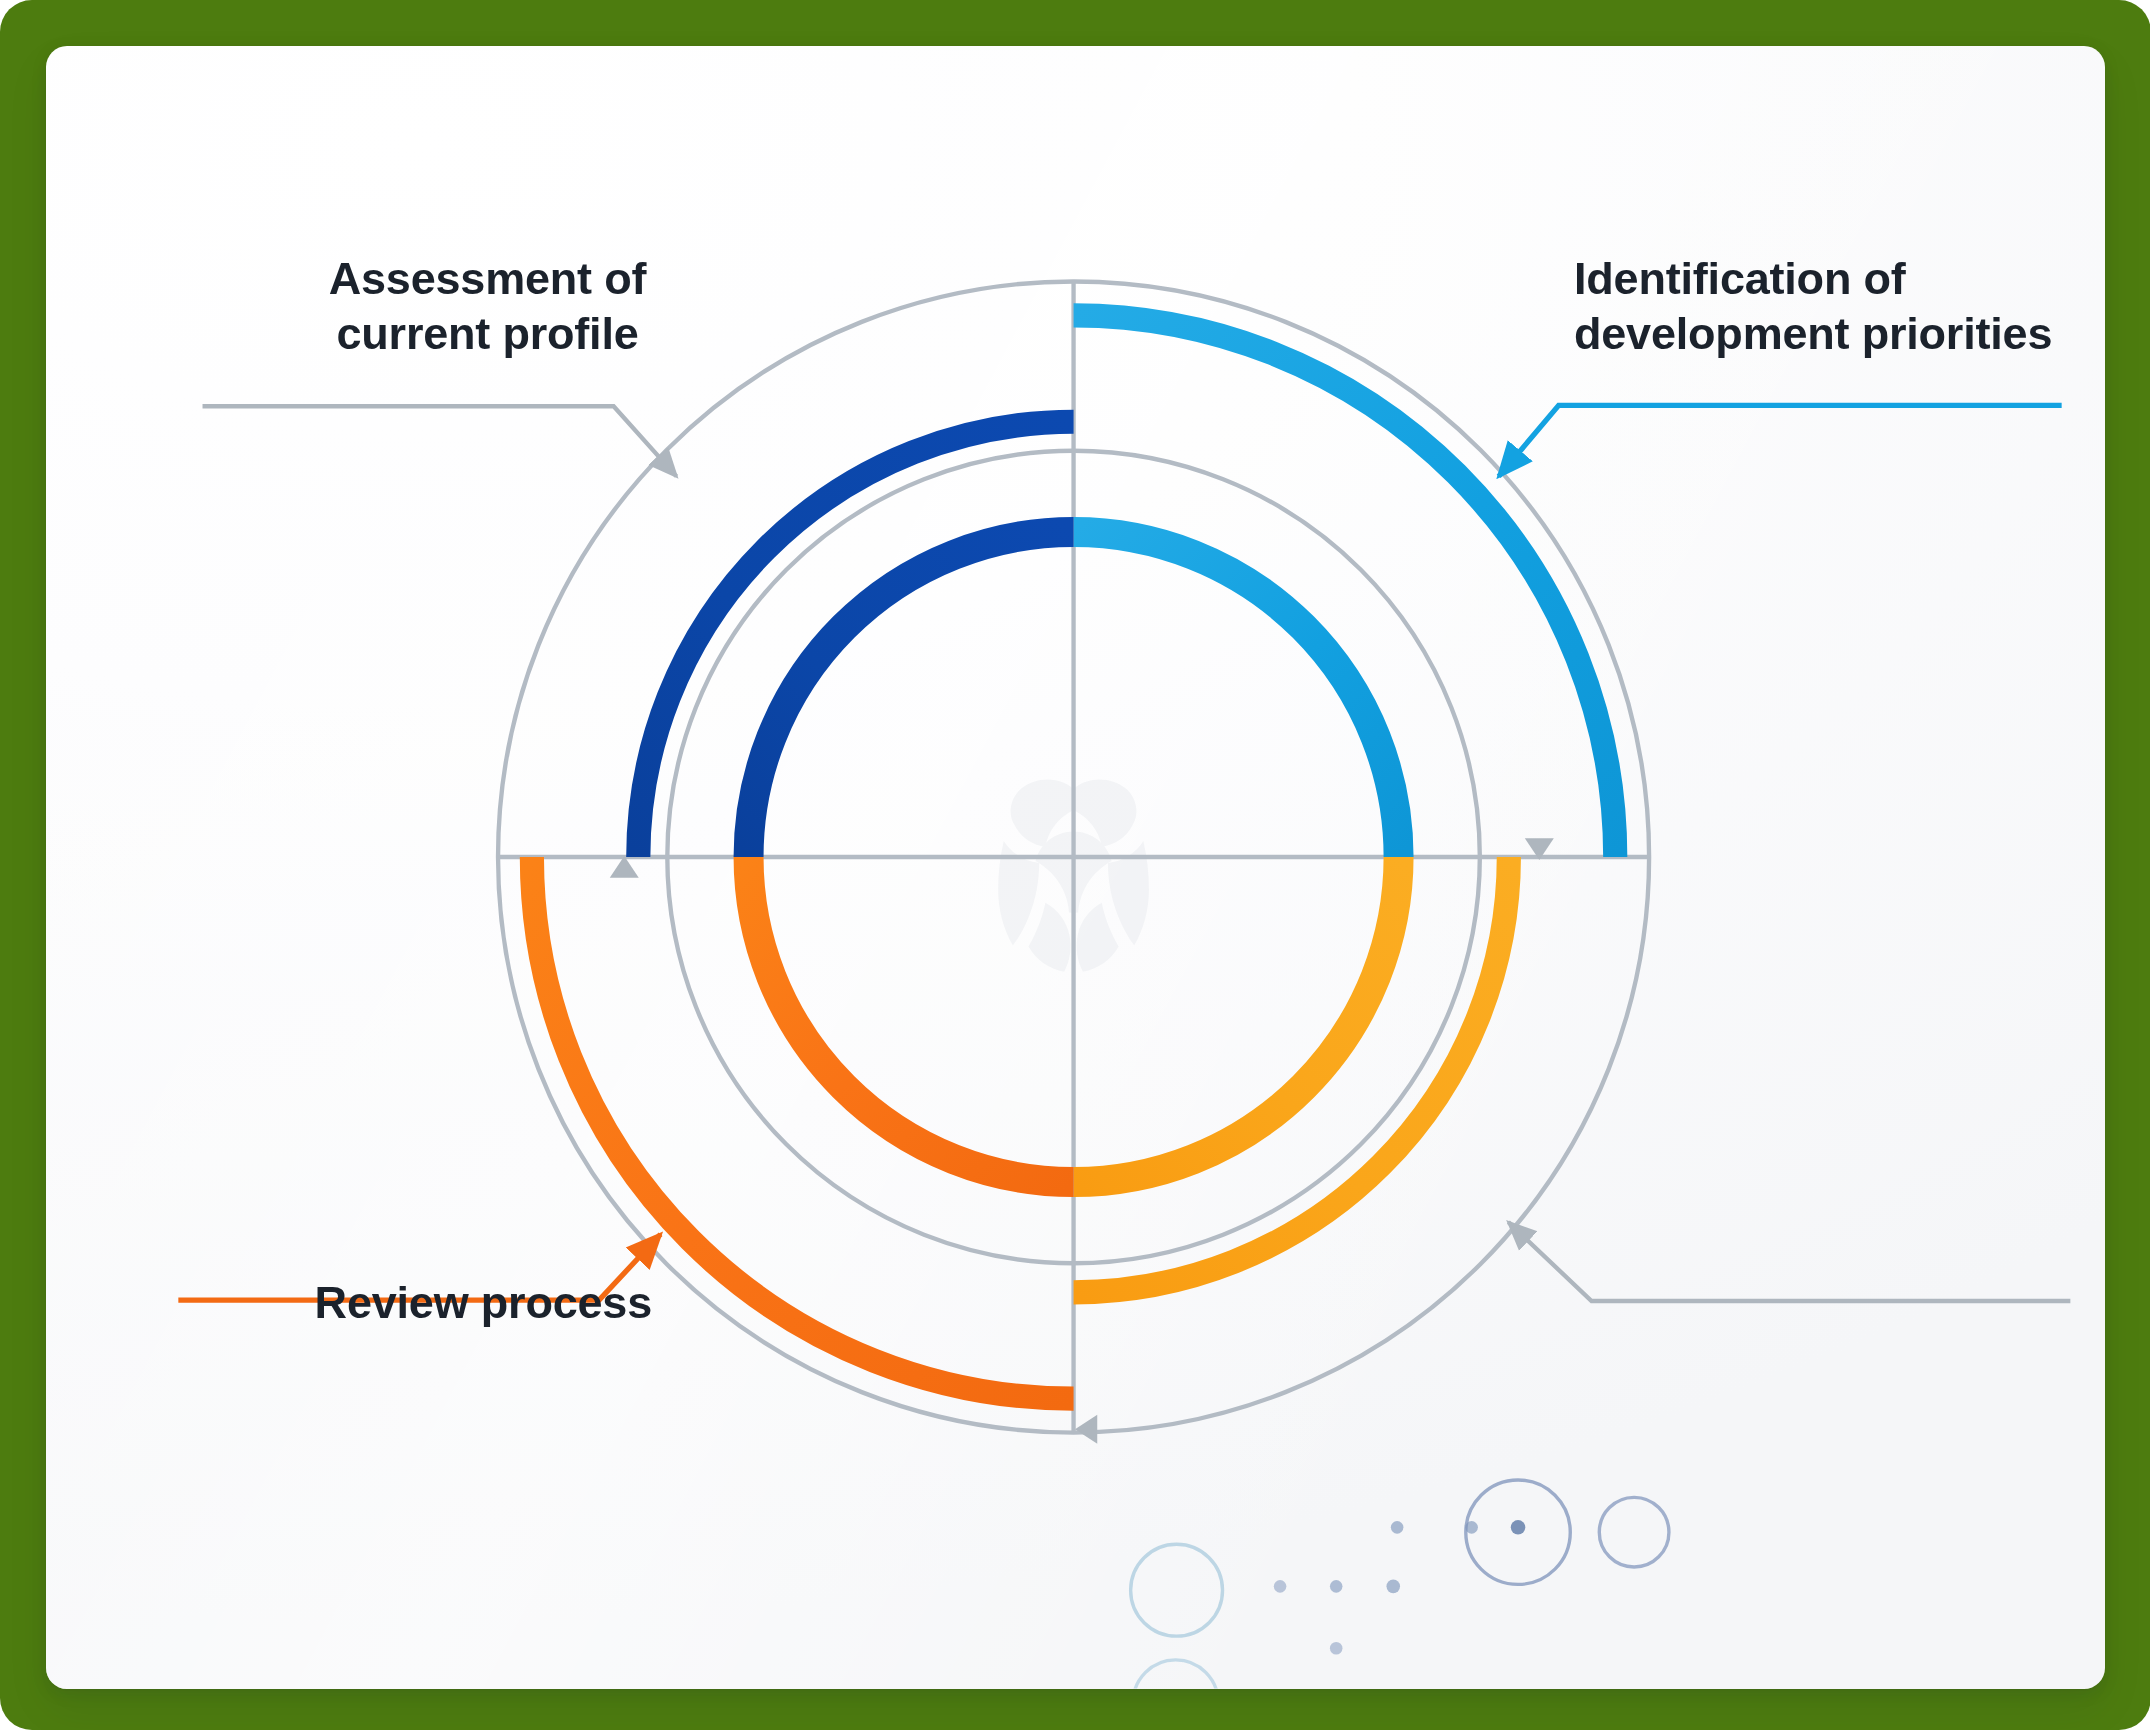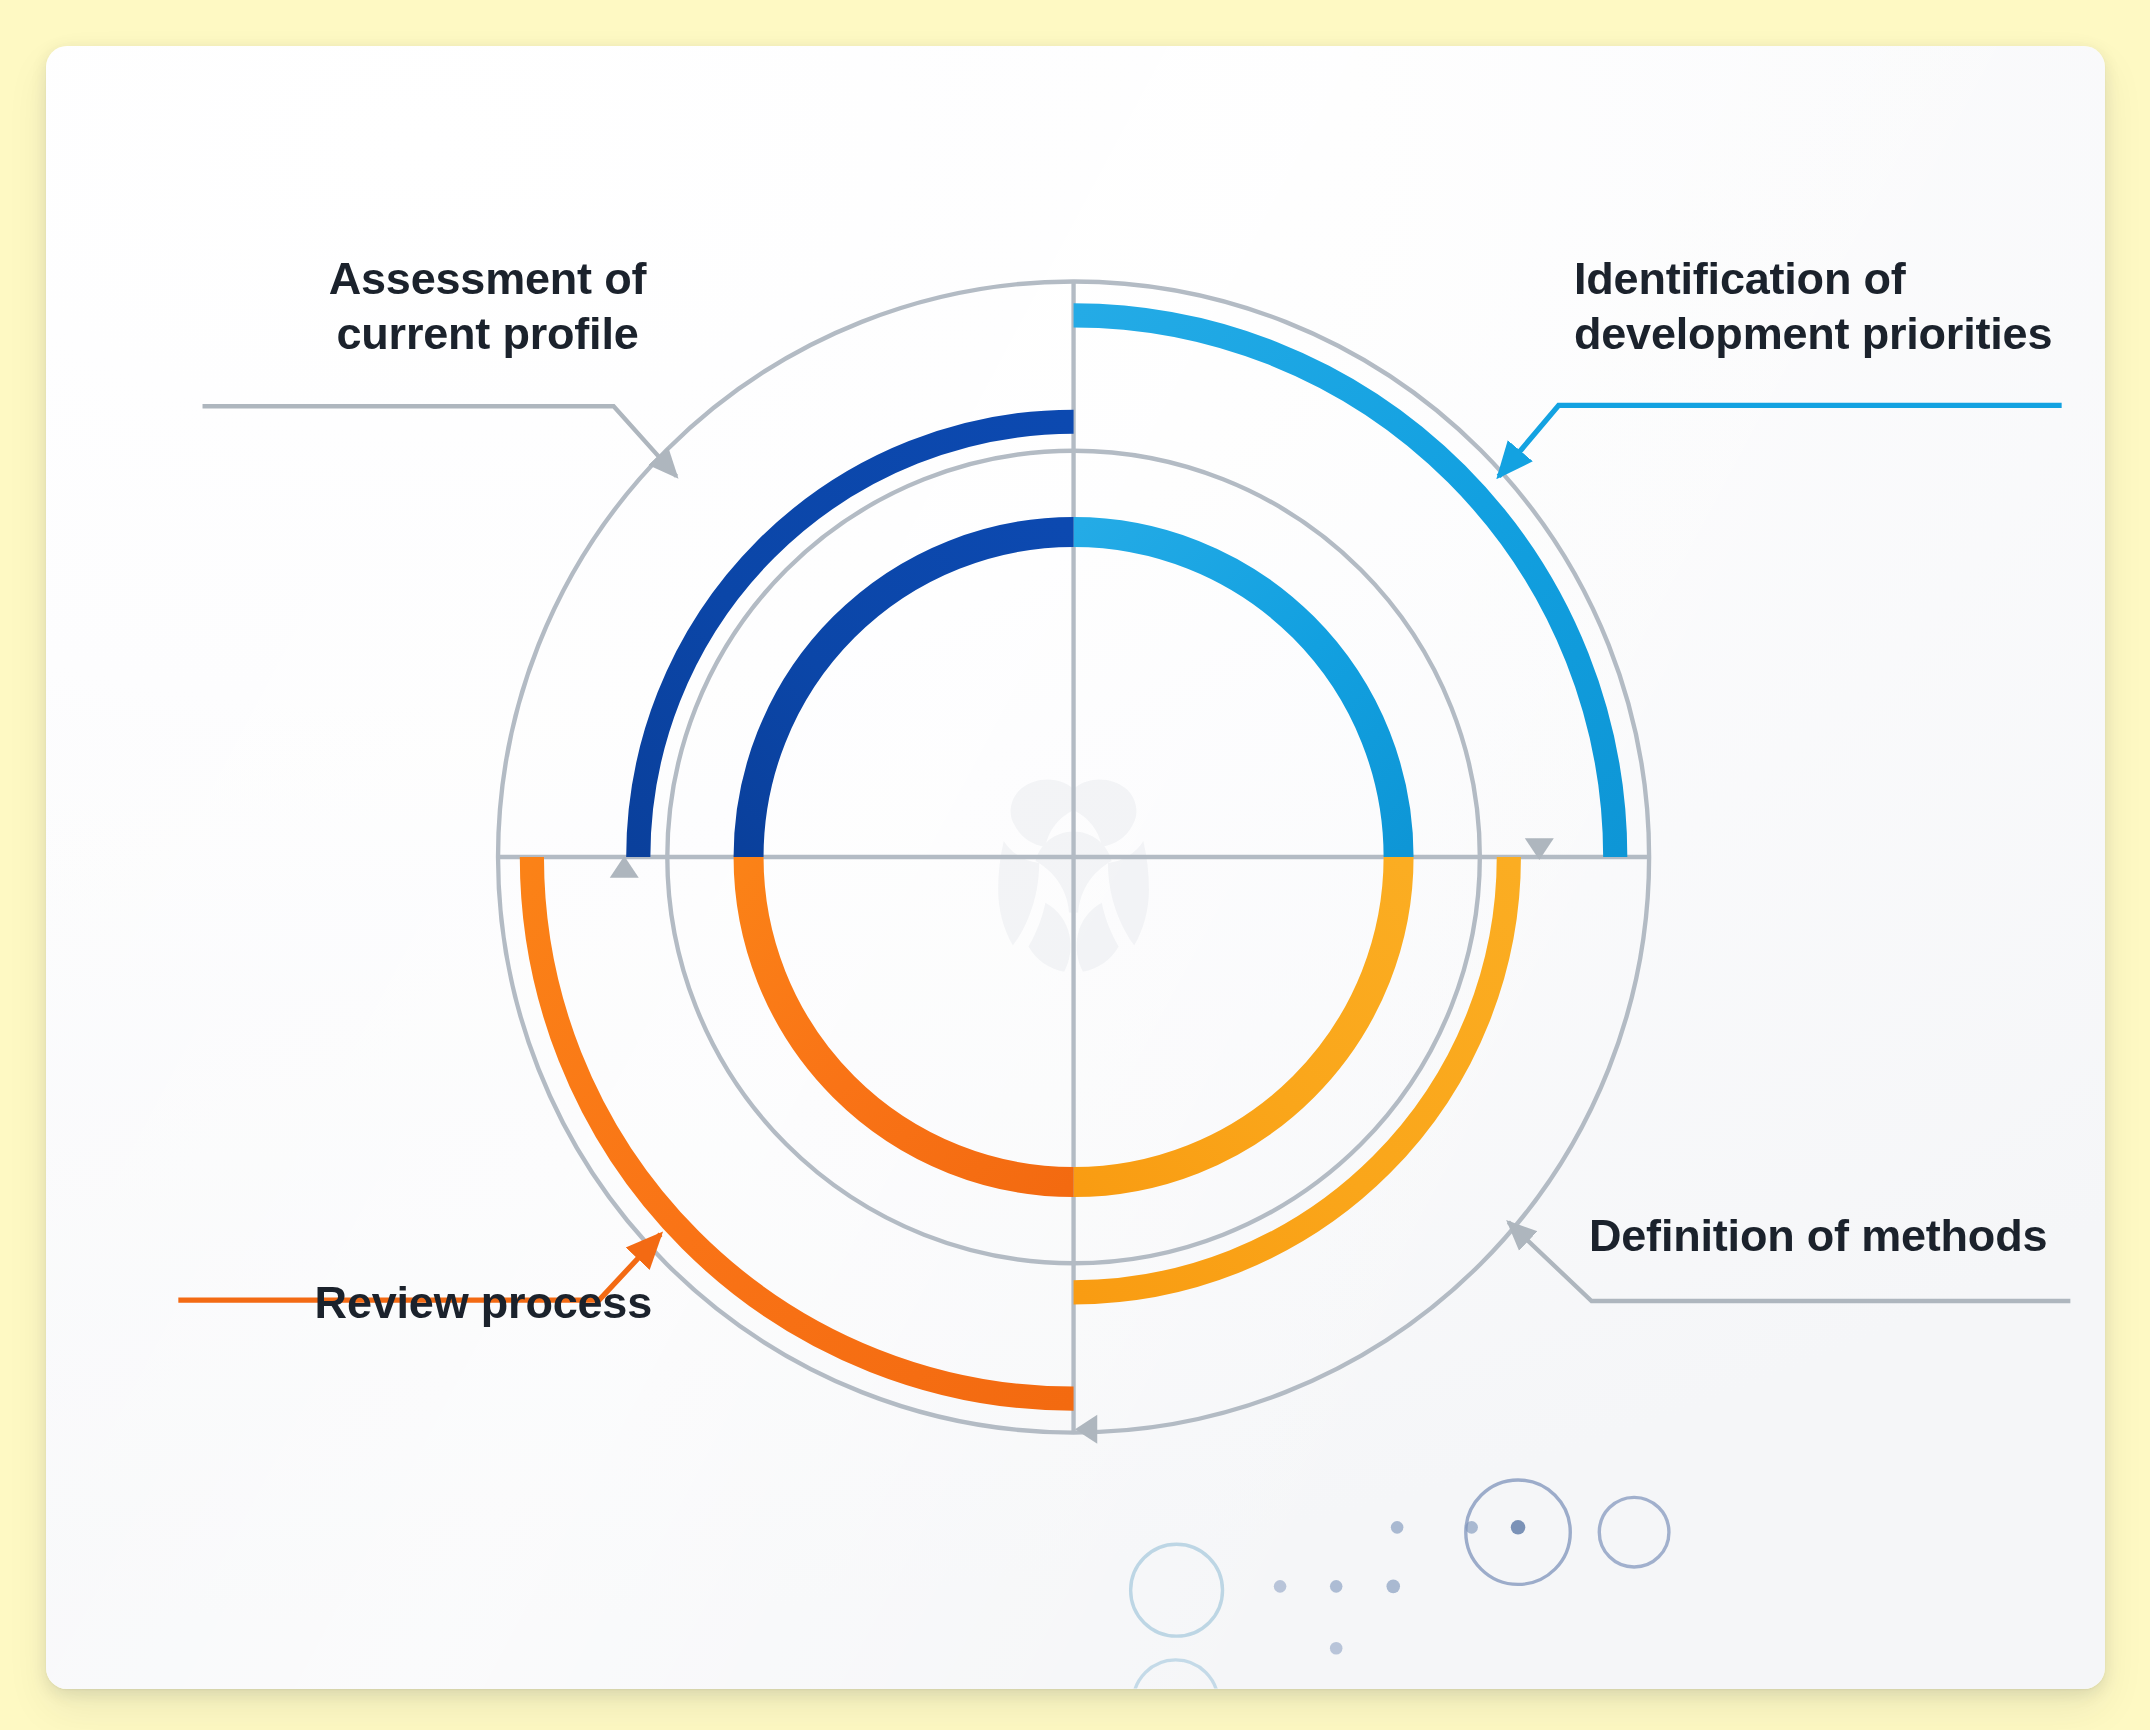--- a/index.html
+++ b/index.html
@@ -5,21 +5,22 @@
 <style>
   html,body{margin:0;padding:0;background:#ffffff;}
   body{
     width:2151px;height:1730px;
     font-family:"Liberation Sans", sans-serif;
     overflow:hidden;
   }
   #stage{
     position:relative;
     width:2151px;height:1730px;
-    background:#fef9c3;
+    background:#4d7c0f;
+    border-radius:32px;
   }
   #card{
     position:absolute;
     left:46px;top:46px;
     width:2059px;height:1643px;
     border-radius:21px;
     background:
       radial-gradient(120% 90% at 18% 6%, #ffffff 0%, #fdfdfe 38%, #f5f6f8 100%);
     box-shadow:
       0 4.8px 16.4px rgba(18,30,52,.10),
@@ -207,16 +208,15 @@
   </svg>
 
   <div class="lbl" id="lbl-assess">Assessment of
 current profile</div>
 
   <div class="lbl" id="lbl-ident">Identification of
 development priorities</div>
 
   <div class="lbl" id="lbl-review">Review process</div>
 
-  <div class="lbl" id="lbl-method">Definition of methods</div>
 
 </div>
 
 
 </body></html>

